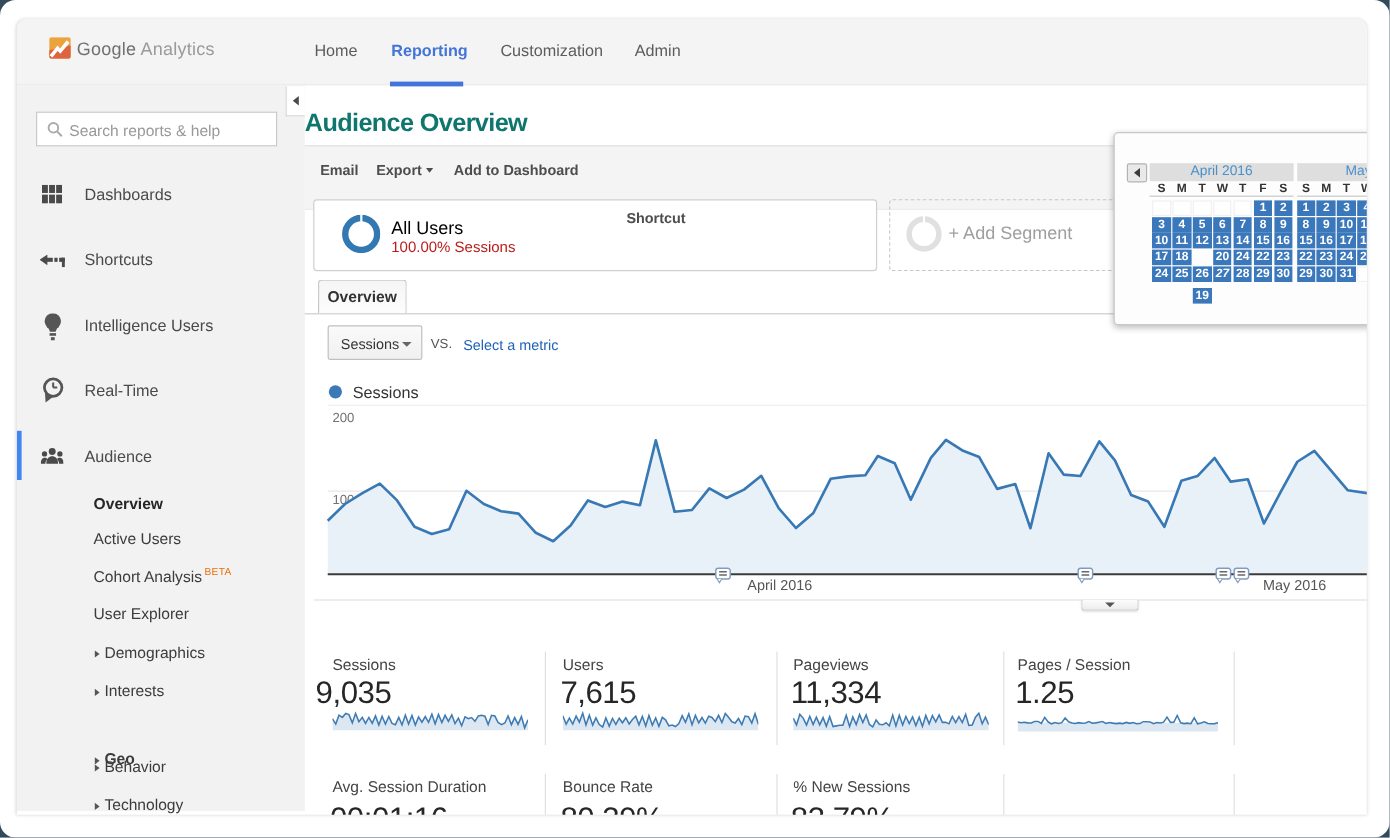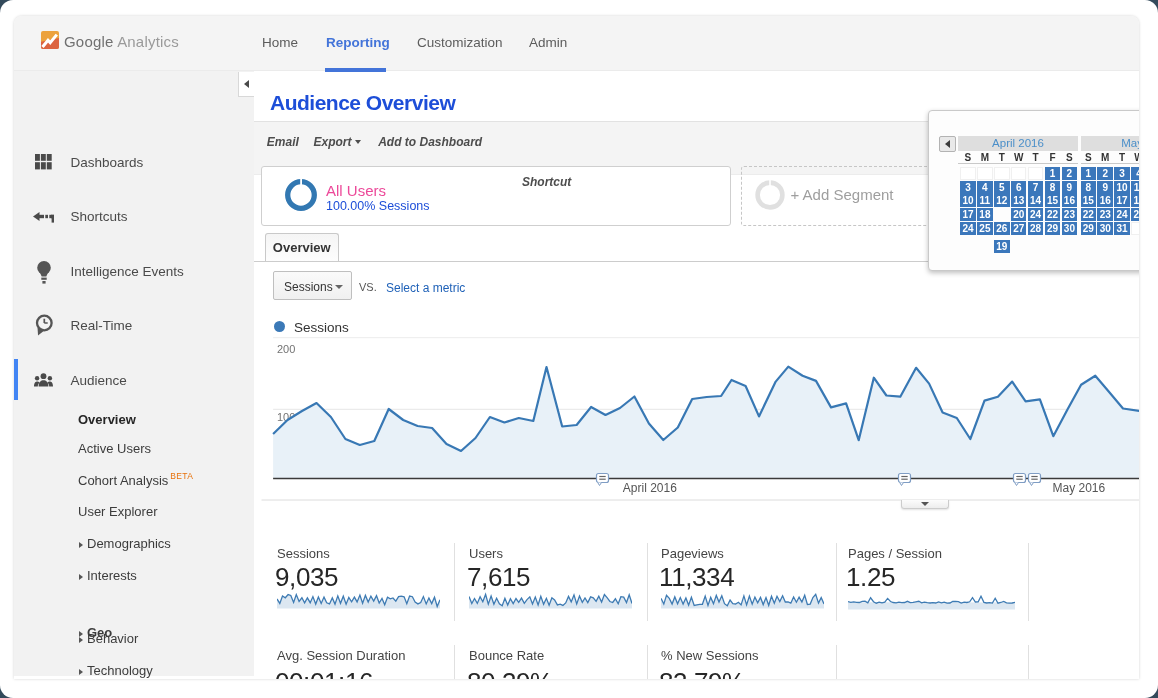--- a/index.html
+++ b/index.html
@@ -23,22 +23,22 @@
 .collapse:after { content:""; position:absolute; left:4.5px; top:8px; border-right:5px solid #4a4a4a; border-top:4px solid transparent; border-bottom:4px solid transparent; }
 .search { position:absolute; left:15.8px; top:76.6px; width:201.6px; height:29px; background:#fff; border:1px solid #c9c9c9; }
 .search .ph { position:absolute; left:27px; top:7px; font-size:13px; color:#999; }
 .sbitem { position:absolute; left:56.4px; font-size:13.5px; color:#4a4a4a; }
 .sbsub { position:absolute; left:64px; font-size:13px; color:#3c3c3c; }
 .sbsub3 { position:absolute; left:65px; font-size:13px; color:#3c3c3c; }
 .tri { display:inline-block; width:0; height:0; border-left:4px solid #555; border-top:3.5px solid transparent; border-bottom:3.5px solid transparent; margin-right:4px; position:relative; top:0px; }
 .beta { font-size:8.5px; color:#e8710a; vertical-align:6px; margin-left:2px; letter-spacing:0.3px;text-align:right; }
 .audbar { position:absolute; left:0; top:342.8px; width:4px; height:41px; background:#4285f4; }
 
-.title { position:absolute; left:256px; top:74.5px; font-size:21px; font-weight:bold; color:#1d4ed8; letter-spacing:-0.5px; }
-.tb { position:absolute; font-size:12px; font-weight:bold; color:#4d4d4d; z-index:2;font-style:italic; }
+.title { position:absolute; left:240px; top:74.5px; font-size:21px; font-weight:bold; color:#0f766e; letter-spacing:-0.5px; }
+.tb { position:absolute; font-size:12px; font-weight:bold; color:#4d4d4d; z-index:2; }
 .tbsep { position:absolute; left:239.5px; top:105.3px; width:885.5px; height:54px; background:#f4f4f4; border-top:1px solid #e2e2e2; border-bottom:1px solid #ececec; }
 .seg { position:absolute; left:247px; top:149.5px; width:470px; height:60px; background:#fff; border:1px solid #cfcfcf; border-radius:3px; }
 .segadd { position:absolute; left:727px; top:149.5px; width:403px; height:60px; border:1px dashed #c6c6c6; border-radius:3px; }
 .tab { position:absolute; left:251px; top:216.6px; width:73.5px; height:28px; background:linear-gradient(#f5f5f5,#fdfdfd); border:1px solid #c9c9c9; border-bottom:none; border-radius:3px 3px 0 0; font-size:13px; font-weight:bold; color:#333; text-align:center; line-height:28px; z-index:3; }
 .tabline { position:absolute; left:239.5px; top:244.6px; width:885.5px; height:1px; background:#ccc; z-index:2; }
 .ddl { position:absolute; left:259px; top:255px; width:79px; height:29px; background:linear-gradient(#fafafa,#f0f0f0); border:1px solid #bfbfbf; border-radius:2px; font-size:12.5px; color:#333; }
 .ddl .t { position:absolute; left:10px; top:7.5px; font-size:12px; }
 .ddl .c { position:absolute; right:8px; top:13px; border-top:4px solid #666; border-left:4px solid transparent; border-right:4px solid transparent; }
 .vs { position:absolute; left:345px; top:265px; font-size:11px; color:#555; }
 .selmetric { position:absolute; left:372px; top:265px; font-size:12px; color:#2062b8; }
@@ -80,20 +80,27 @@
   </svg>
   <div class="gword"><b>Google</b> <span>Analytics</span></div>
   <div class="nav" style="left:248px;">Home</div>
   <div class="nav act" style="left:312px;">Reporting</div>
   <div class="nav" style="left:403px;">Customization</div>
   <div class="nav" style="left:515px;">Admin</div>
   <div class="navbar"></div>
 
   <div class="sb"></div>
   <div class="collapse"></div>
+  <div class="search">
+    <svg style="position:absolute;left:8px;top:7px;" width="14" height="14" viewBox="0 0 14 14">
+          <circle cx="5.5" cy="5.5" r="4" fill="none" stroke="#aaa" stroke-width="1.6"></circle>
+          <line x1="8.6" y1="8.6" x2="12.5" y2="12.5" stroke="#aaa" stroke-width="1.6"></line>
+        </svg>
+    <div class="ph">Search reports &amp; help</div>
+  </div>
   <svg class="abs" style="left:21px;top:138px;" width="17" height="16" viewBox="0 0 17 16">
     <g fill="#4a4a4a">
       <rect x="0" y="0" width="4.9" height="6.8"></rect>
           <rect x="5.9" y="0" width="4.9" height="6.8"></rect>
           <rect x="11.8" y="0" width="4.9" height="6.8"></rect>
       <rect x="0" y="8.2" width="4.9" height="7.2"></rect>
           <rect x="5.9" y="8.2" width="4.9" height="7.2"></rect>
           <rect x="11.8" y="8.2" width="4.9" height="7.2"></rect>
     </g>
   </svg>
@@ -125,21 +132,21 @@
       <circle cx="9.5" cy="4.2" r="2.9"></circle>
       <path d="M4.6 14.5 C4.6 9.8 7 8.2 9.5 8.2 C12 8.2 14.4 9.8 14.4 14.5 Z"></path>
       <circle cx="3.1" cy="6.3" r="2.2"></circle>
       <path d="M0 14.5 C0 10.8 1.6 9.5 3.4 9.5 C4.2 9.5 5 9.8 5.6 10.5 C4.3 11.7 3.8 13.2 3.8 14.5 Z"></path>
       <circle cx="15.9" cy="6.3" r="2.2"></circle>
       <path d="M19 14.5 C19 10.8 17.4 9.5 15.6 9.5 C14.8 9.5 14 9.8 13.4 10.5 C14.7 11.7 15.2 13.2 15.2 14.5 Z"></path>
     </g>
   </svg>
   <div class="sbitem" style="top:139px;">Dashboards</div>
   <div class="sbitem" style="top:193px;">Shortcuts</div>
-  <div class="sbitem" style="top:247.5px;">Intelligence Events</div>
+  <div class="sbitem" style="top:247.5px;">Intelligence Users</div>
   <div class="sbitem" style="top:302px;">Real-Time</div>
   <div class="audbar"></div>
   <div class="sbitem" style="top:357px;">Audience</div>
   <div class="sbsub" style="top:396px; font-weight:bold; color:#262626;">Overview</div>
   <div class="sbsub" style="top:424.5px;">Active Users</div>
   <div class="sbsub" style="top:454.5px;">Cohort Analysis<span class="beta">BETA</span></div>
   <div class="sbsub" style="top:487.5px;">User Explorer</div>
   <div class="sbsub3" style="top:519.5px;"><span class="tri"></span>Demographics</div>
   <div class="sbsub3" style="top:551.5px;"><span class="tri"></span>Interests</div>
   <div class="sbsub3" style="top:609px;font-weight:bold;"><span class="tri"></span>Geo</div>
@@ -151,22 +158,22 @@
   <div class="tb" style="left:299.5px;top:119px;">Export <span style="display:inline-block;border-top:4px solid #4d4d4d;border-left:3.5px solid transparent;border-right:3.5px solid transparent;vertical-align:2px;"></span></div>
   <div class="tb" style="left:364.2px;top:119px;">Add to Dashboard</div>
   <div class="tb" style="left:508px;top:119px;margin-top:40px;">Shortcut</div>
   <div class="tbsep"></div>
 
   <div class="seg"></div>
   <svg class="abs" style="left:270.5px;top:163.4px;" width="32" height="32" viewBox="0 0 32 32">
     <circle cx="16" cy="16" r="13.3" fill="none" stroke="#3278b2" stroke-width="5.3"></circle>
     <rect x="15.2" y="0" width="1.8" height="9.5" fill="#fff"></rect>
   </svg>
-  <div class="abs" style="left:312px;top:165.5px;font-size:15px;color:#ec4899;">All Users</div>
-  <div class="abs" style="left:312px;top:182.5px;font-size:12.5px;color:#1d4ed8;">100.00% Sessions</div>
+  <div class="abs" style="left:312px;top:165.5px;font-size:15px;color:#000000;">All Users</div>
+  <div class="abs" style="left:312px;top:182.5px;font-size:12.5px;color:#b91c1c;">100.00% Sessions</div>
   <div class="segadd"></div>
   <svg class="abs" style="left:741px;top:164px;" width="30" height="30" viewBox="0 0 30 30">
     <circle cx="15" cy="15" r="12.4" fill="none" stroke="#e0e0e0" stroke-width="4.6"></circle>
     <rect x="14.2" y="0" width="1.6" height="8.5" fill="#fff"></rect>
   </svg>
   <div class="abs" style="left:776.5px;top:169.5px;font-size:15px;color:#9e9e9e;">+ Add Segment</div>
 
   <div class="tabline"></div>
   <div class="tab">Overview</div>
 
@@ -224,21 +231,21 @@
   <div class="statsep" style="left:822px;top:527px;height:78px;"></div>
   <div class="statsep" style="left:1014px;top:527px;height:78px;"></div>
   <div class="statsep" style="left:440px;top:629px;height:35px;"></div>
   <div class="statsep" style="left:632.5px;top:629px;height:35px;"></div>
   <div class="statsep" style="left:822px;top:629px;height:35px;"></div>
   <div class="statsep" style="left:1014px;top:629px;height:35px;"></div>
   <div class="stlab" style="left:263px;top:530px;">Sessions</div>
   <div class="stlab" style="left:455px;top:530px;">Users</div>
   <div class="stlab" style="left:647px;top:530px;">Pageviews</div>
   <div class="stlab" style="left:834px;top:530px;">Pages / Session</div>
-  <div class="stnum" style="left:261px;top:546px;">9,035</div>
+  <div class="stnum" style="left:249px;top:546px;">9,035</div>
   <div class="stnum" style="left:453px;top:546px;">7,615</div>
   <div class="stnum" style="left:645px;top:546px;">11,334</div>
   <div class="stnum" style="left:832px;top:546px;">1.25</div>
   <svg class="abs" style="left:263px;top:576px;" width="163" height="20" viewBox="0 0 163 20">
     <polyline fill="none" stroke="#3f7cb4" stroke-width="1.3" points="0.0,6.9 2.8,11.4 5.5,4.0 8.3,5.8 11.1,2.6 13.8,3.5 16.6,10.4 19.3,2.5 22.1,9.4 24.9,5.8 27.6,10.9 30.4,5.9 33.2,10.7 35.9,4.6 38.7,12.1 41.4,4.9 44.2,11.4 47.0,5.1 49.7,10.8 52.5,11.9 55.3,5.9 58.0,12.1 60.8,3.9 63.5,11.3 66.3,4.2 69.1,12.2 71.8,5.4 74.6,9.8 77.4,5.1 80.1,9.9 82.9,3.1 85.6,11.2 88.4,3.4 91.2,10.1 93.9,4.1 96.7,9.1 99.5,3.7 102.2,11.0 105.0,6.5 107.7,12.8 110.5,5.3 113.3,6.9 116.0,6.0 118.8,9.1 121.6,4.6 124.3,4.1 127.1,4.8 129.8,11.7 132.6,4.1 135.4,4.7 138.1,10.1 140.9,11.9 143.7,10.5 146.4,4.6 149.2,11.9 151.9,6.0 154.7,11.6 157.5,5.2 160.2,14.5 163.0,7.8"></polyline>
     <polygon fill="#3f7cb4" fill-opacity="0.18" points="0.0,6.9 2.8,11.4 5.5,4.0 8.3,5.8 11.1,2.6 13.8,3.5 16.6,10.4 19.3,2.5 22.1,9.4 24.9,5.8 27.6,10.9 30.4,5.9 33.2,10.7 35.9,4.6 38.7,12.1 41.4,4.9 44.2,11.4 47.0,5.1 49.7,10.8 52.5,11.9 55.3,5.9 58.0,12.1 60.8,3.9 63.5,11.3 66.3,4.2 69.1,12.2 71.8,5.4 74.6,9.8 77.4,5.1 80.1,9.9 82.9,3.1 85.6,11.2 88.4,3.4 91.2,10.1 93.9,4.1 96.7,9.1 99.5,3.7 102.2,11.0 105.0,6.5 107.7,12.8 110.5,5.3 113.3,6.9 116.0,6.0 118.8,9.1 121.6,4.6 124.3,4.1 127.1,4.8 129.8,11.7 132.6,4.1 135.4,4.7 138.1,10.1 140.9,11.9 143.7,10.5 146.4,4.6 149.2,11.9 151.9,6.0 154.7,11.6 157.5,5.2 160.2,14.5 163.0,7.8 163,16.5 0,16.5"></polygon>
   </svg>
   <svg class="abs" style="left:455px;top:576px;" width="163" height="20" viewBox="0 0 163 20">
     <polyline fill="none" stroke="#3f7cb4" stroke-width="1.3" points="0.0,4.5 2.8,11.5 5.5,6.5 8.3,11.4 11.1,4.7 13.8,9.7 16.6,2.4 19.3,12.1 22.1,4.0 24.9,12.3 27.6,6.2 30.4,11.8 33.2,13.8 35.9,6.3 38.7,13.1 41.4,6.7 44.2,11.6 47.0,6.5 49.7,10.3 52.5,6.1 55.3,11.3 58.0,7.6 60.8,4.8 63.5,12.0 66.3,5.0 69.1,13.0 71.8,4.3 74.6,12.3 77.4,6.3 80.1,13.2 82.9,5.8 85.6,7.9 88.4,12.9 91.2,12.2 93.9,13.4 96.7,10.9 99.5,4.4 102.2,9.9 105.0,2.9 107.7,11.9 110.5,4.1 113.3,10.3 116.0,6.0 118.8,10.6 121.6,4.9 124.3,5.9 127.1,9.4 129.8,4.1 132.6,10.0 135.4,2.5 138.1,5.7 140.9,9.5 143.7,10.5 146.4,6.8 149.2,11.8 151.9,4.7 154.7,5.2 157.5,10.5 160.2,2.7 163.0,11.5"></polyline>
     <polygon fill="#3f7cb4" fill-opacity="0.18" points="0.0,4.5 2.8,11.5 5.5,6.5 8.3,11.4 11.1,4.7 13.8,9.7 16.6,2.4 19.3,12.1 22.1,4.0 24.9,12.3 27.6,6.2 30.4,11.8 33.2,13.8 35.9,6.3 38.7,13.1 41.4,6.7 44.2,11.6 47.0,6.5 49.7,10.3 52.5,6.1 55.3,11.3 58.0,7.6 60.8,4.8 63.5,12.0 66.3,5.0 69.1,13.0 71.8,4.3 74.6,12.3 77.4,6.3 80.1,13.2 82.9,5.8 85.6,7.9 88.4,12.9 91.2,12.2 93.9,13.4 96.7,10.9 99.5,4.4 102.2,9.9 105.0,2.9 107.7,11.9 110.5,4.1 113.3,10.3 116.0,6.0 118.8,10.6 121.6,4.9 124.3,5.9 127.1,9.4 129.8,4.1 132.6,10.0 135.4,2.5 138.1,5.7 140.9,9.5 143.7,10.5 146.4,6.8 149.2,11.8 151.9,4.7 154.7,5.2 157.5,10.5 160.2,2.7 163.0,11.5 163,16.5 0,16.5"></polygon>
@@ -299,21 +306,21 @@
     <div class="dcell" style="left:31.2px;top:97.7px;">17</div>
     <div class="dcell" style="left:48.1px;top:97.7px;">18</div>
     <div class="dcell" style="left:65.0px;top:97.7px;margin-top:32px;">19</div>
     <div class="dcell" style="left:81.9px;top:97.7px;">20</div>
     <div class="dcell" style="left:98.8px;top:97.7px;">24</div>
     <div class="dcell" style="left:115.7px;top:97.7px;">22</div>
     <div class="dcell" style="left:132.6px;top:97.7px;">23</div>
     <div class="dcell" style="left:31.2px;top:111.4px;">24</div>
     <div class="dcell" style="left:48.1px;top:111.4px;">25</div>
     <div class="dcell" style="left:65.0px;top:111.4px;">26</div>
-    <div class="dcell" style="left:81.9px;top:111.4px;">27</div>
+    <div class="dcell" style="left:81.9px;top:111.4px;font-style:italic;">27</div>
     <div class="dcell" style="left:98.8px;top:111.4px;">28</div>
     <div class="dcell" style="left:115.7px;top:111.4px;">29</div>
     <div class="dcell" style="left:132.6px;top:111.4px;">30</div>
     <div class="dcell" style="left:151.5px;top:56.4px;">1</div>
     <div class="dcell" style="left:168.4px;top:56.4px;">2</div>
     <div class="dcell" style="left:185.3px;top:56.4px;">3</div>
     <div class="dcell" style="left:202.2px;top:56.4px;">4</div>
     <div class="dcell" style="left:151.5px;top:70.2px;">8</div>
     <div class="dcell" style="left:168.4px;top:70.2px;">9</div>
     <div class="dcell" style="left:185.3px;top:70.2px;">10</div>

